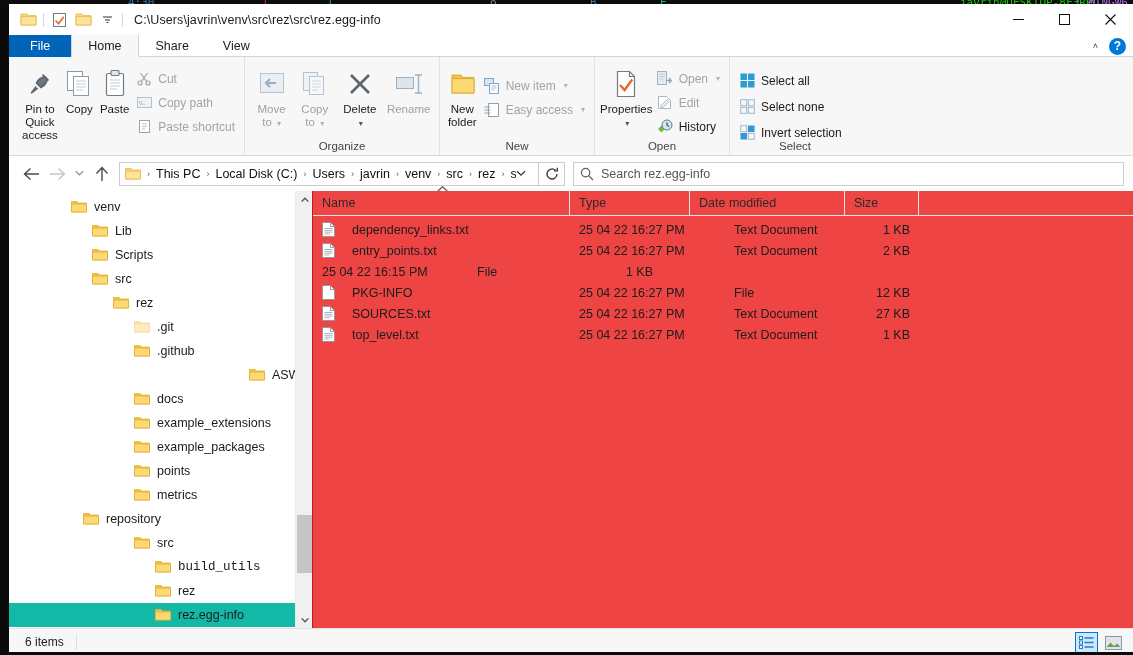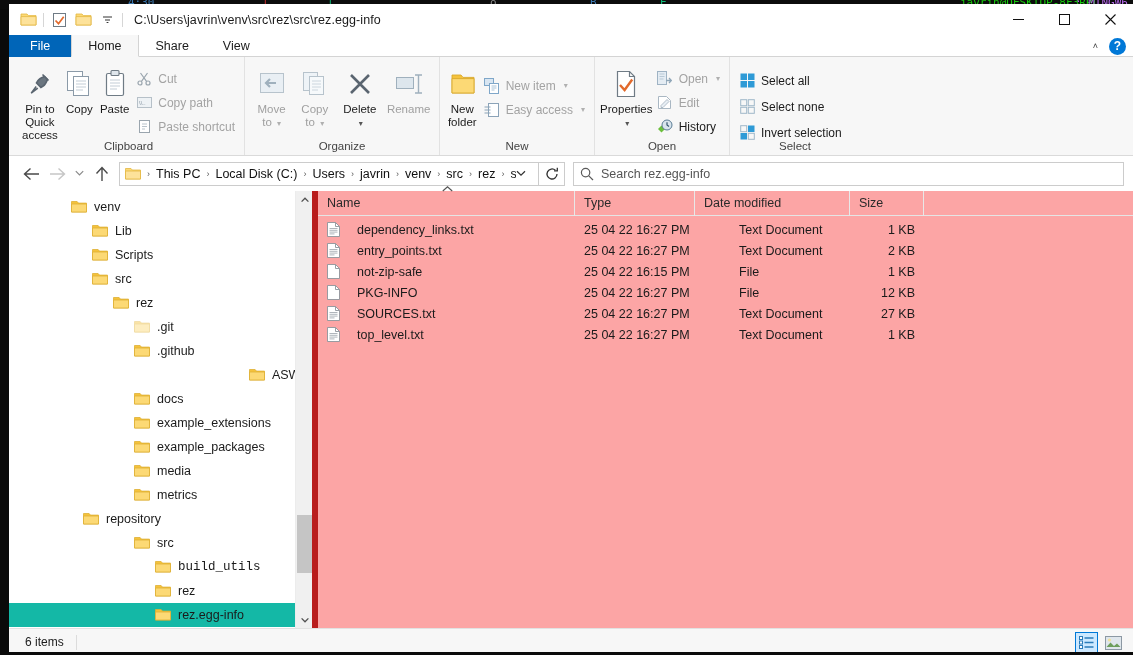--- a/index.html
+++ b/index.html
@@ -257,22 +257,22 @@
   .sb-thumb {
     position: absolute;
     left: 1px; width: 15px;
     top: 324px; height: 58px;
     background: #c5c5c5;
   }
 
   .filepane {
     flex: 1;
     position: relative;
-    background: #fca5a5;
-    border-left: 6px solid #b91c1c;
+    background: #ef4444;
+    border-left: 1px solid #b91c1c;
   }
   .colheader {
     display: flex;
     height: 25px;
     align-items: center;
     border-bottom: 1px solid #e5e5e5;
     position: relative;
   }
   .col {
     font-size: 12.5px; color: #2a2a2a;
@@ -471,21 +471,20 @@
               <span class="sico">
                 <svg width="13" height="15" viewBox="0 0 13 15">
                     <rect x="1.5" y="1.5" width="10" height="12" fill="#fff" stroke="#9aa5ae"></rect>
                     <path d="M4 5h5M4 7.5h5M4 10h3" stroke="#b9c3cb"></path>
                   </svg>
               </span>
               <span>Paste shortcut</span>
             </div>
           </div>
         </div>
-        <div class="rgroup-label">Clipboard</div>
       </div>
 
       <div class="rgroup" style="width:195px;">
         <div class="rgroup-body">
           <div class="bigbtn dim" style="width:46px;">
             <div class="ico">
               <svg width="30" height="28" viewBox="0 0 30 28">
                   <rect x="3.5" y="3.5" width="23" height="19" fill="#e9eff4" stroke="#b7c3cc"></rect>
                   <path d="M19 13H9m4-4l-4 4 4 4" stroke="#9fb0bd" stroke-width="2.2" fill="none"></path>
                 </svg>
@@ -836,21 +835,21 @@
               </span>
               <span>example_packages</span>
             </div>
             <div class="tnode" style="padding-left: 125px;">
               <span class="fico">
                 <svg width="16" height="14" viewBox="0 0 16 14" style="opacity:1">
                   <path d="M0.5 1.5h5.6L7.5 3.1h8V12H0.5z" fill="#f5c23b" stroke="#deb035" stroke-width="0.8"></path>
                   <path d="M0.5 4h15V12H0.5z" fill="#fcd975" stroke="#deb035" stroke-width="0.8"></path>
                 </svg>
               </span>
-              <span>media</span>
+              <span>points</span>
             </div>
             <div class="tnode" style="padding-left: 125px;">
               <span class="fico">
                 <svg width="16" height="14" viewBox="0 0 16 14" style="opacity:1">
                   <path d="M0.5 1.5h5.6L7.5 3.1h8V12H0.5z" fill="#f5c23b" stroke="#deb035" stroke-width="0.8"></path>
                   <path d="M0.5 4h15V12H0.5z" fill="#fcd975" stroke="#deb035" stroke-width="0.8"></path>
                 </svg>
               </span>
               <span>metrics</span>
             </div>
@@ -964,29 +963,20 @@
                     </g>
                   </svg>
                 </span>
                 <span>entry_points.txt</span>
               </div>
               <div class="fdate">25 04 22 16:27 PM</div>
               <div class="ftype">Text Document</div>
               <div class="fsize">2 KB</div>
             </div>
             <div class="frow">
-              <div class="fname">
-                <span style="display: flex;">
-                  <svg width="13" height="15" viewBox="0 0 13 15">
-                    <path d="M0.5 0.5h8l4 4v10h-12z" fill="#fff" stroke="#8d949b" stroke-width="0.9"></path>
-                    <path d="M8.5 0.5v4h4" fill="none" stroke="#8d949b" stroke-width="0.9"></path>
-                  </svg>
-                </span>
-                <span>not-zip-safe</span>
-              </div>
               <div class="fdate">25 04 22 16:15 PM</div>
               <div class="ftype">File</div>
               <div class="fsize">1 KB</div>
             </div>
             <div class="frow">
               <div class="fname">
                 <span style="display: flex;">
                   <svg width="13" height="15" viewBox="0 0 13 15">
                     <path d="M0.5 0.5h8l4 4v10h-12z" fill="#fff" stroke="#8d949b" stroke-width="0.9"></path>
                     <path d="M8.5 0.5v4h4" fill="none" stroke="#8d949b" stroke-width="0.9"></path>

